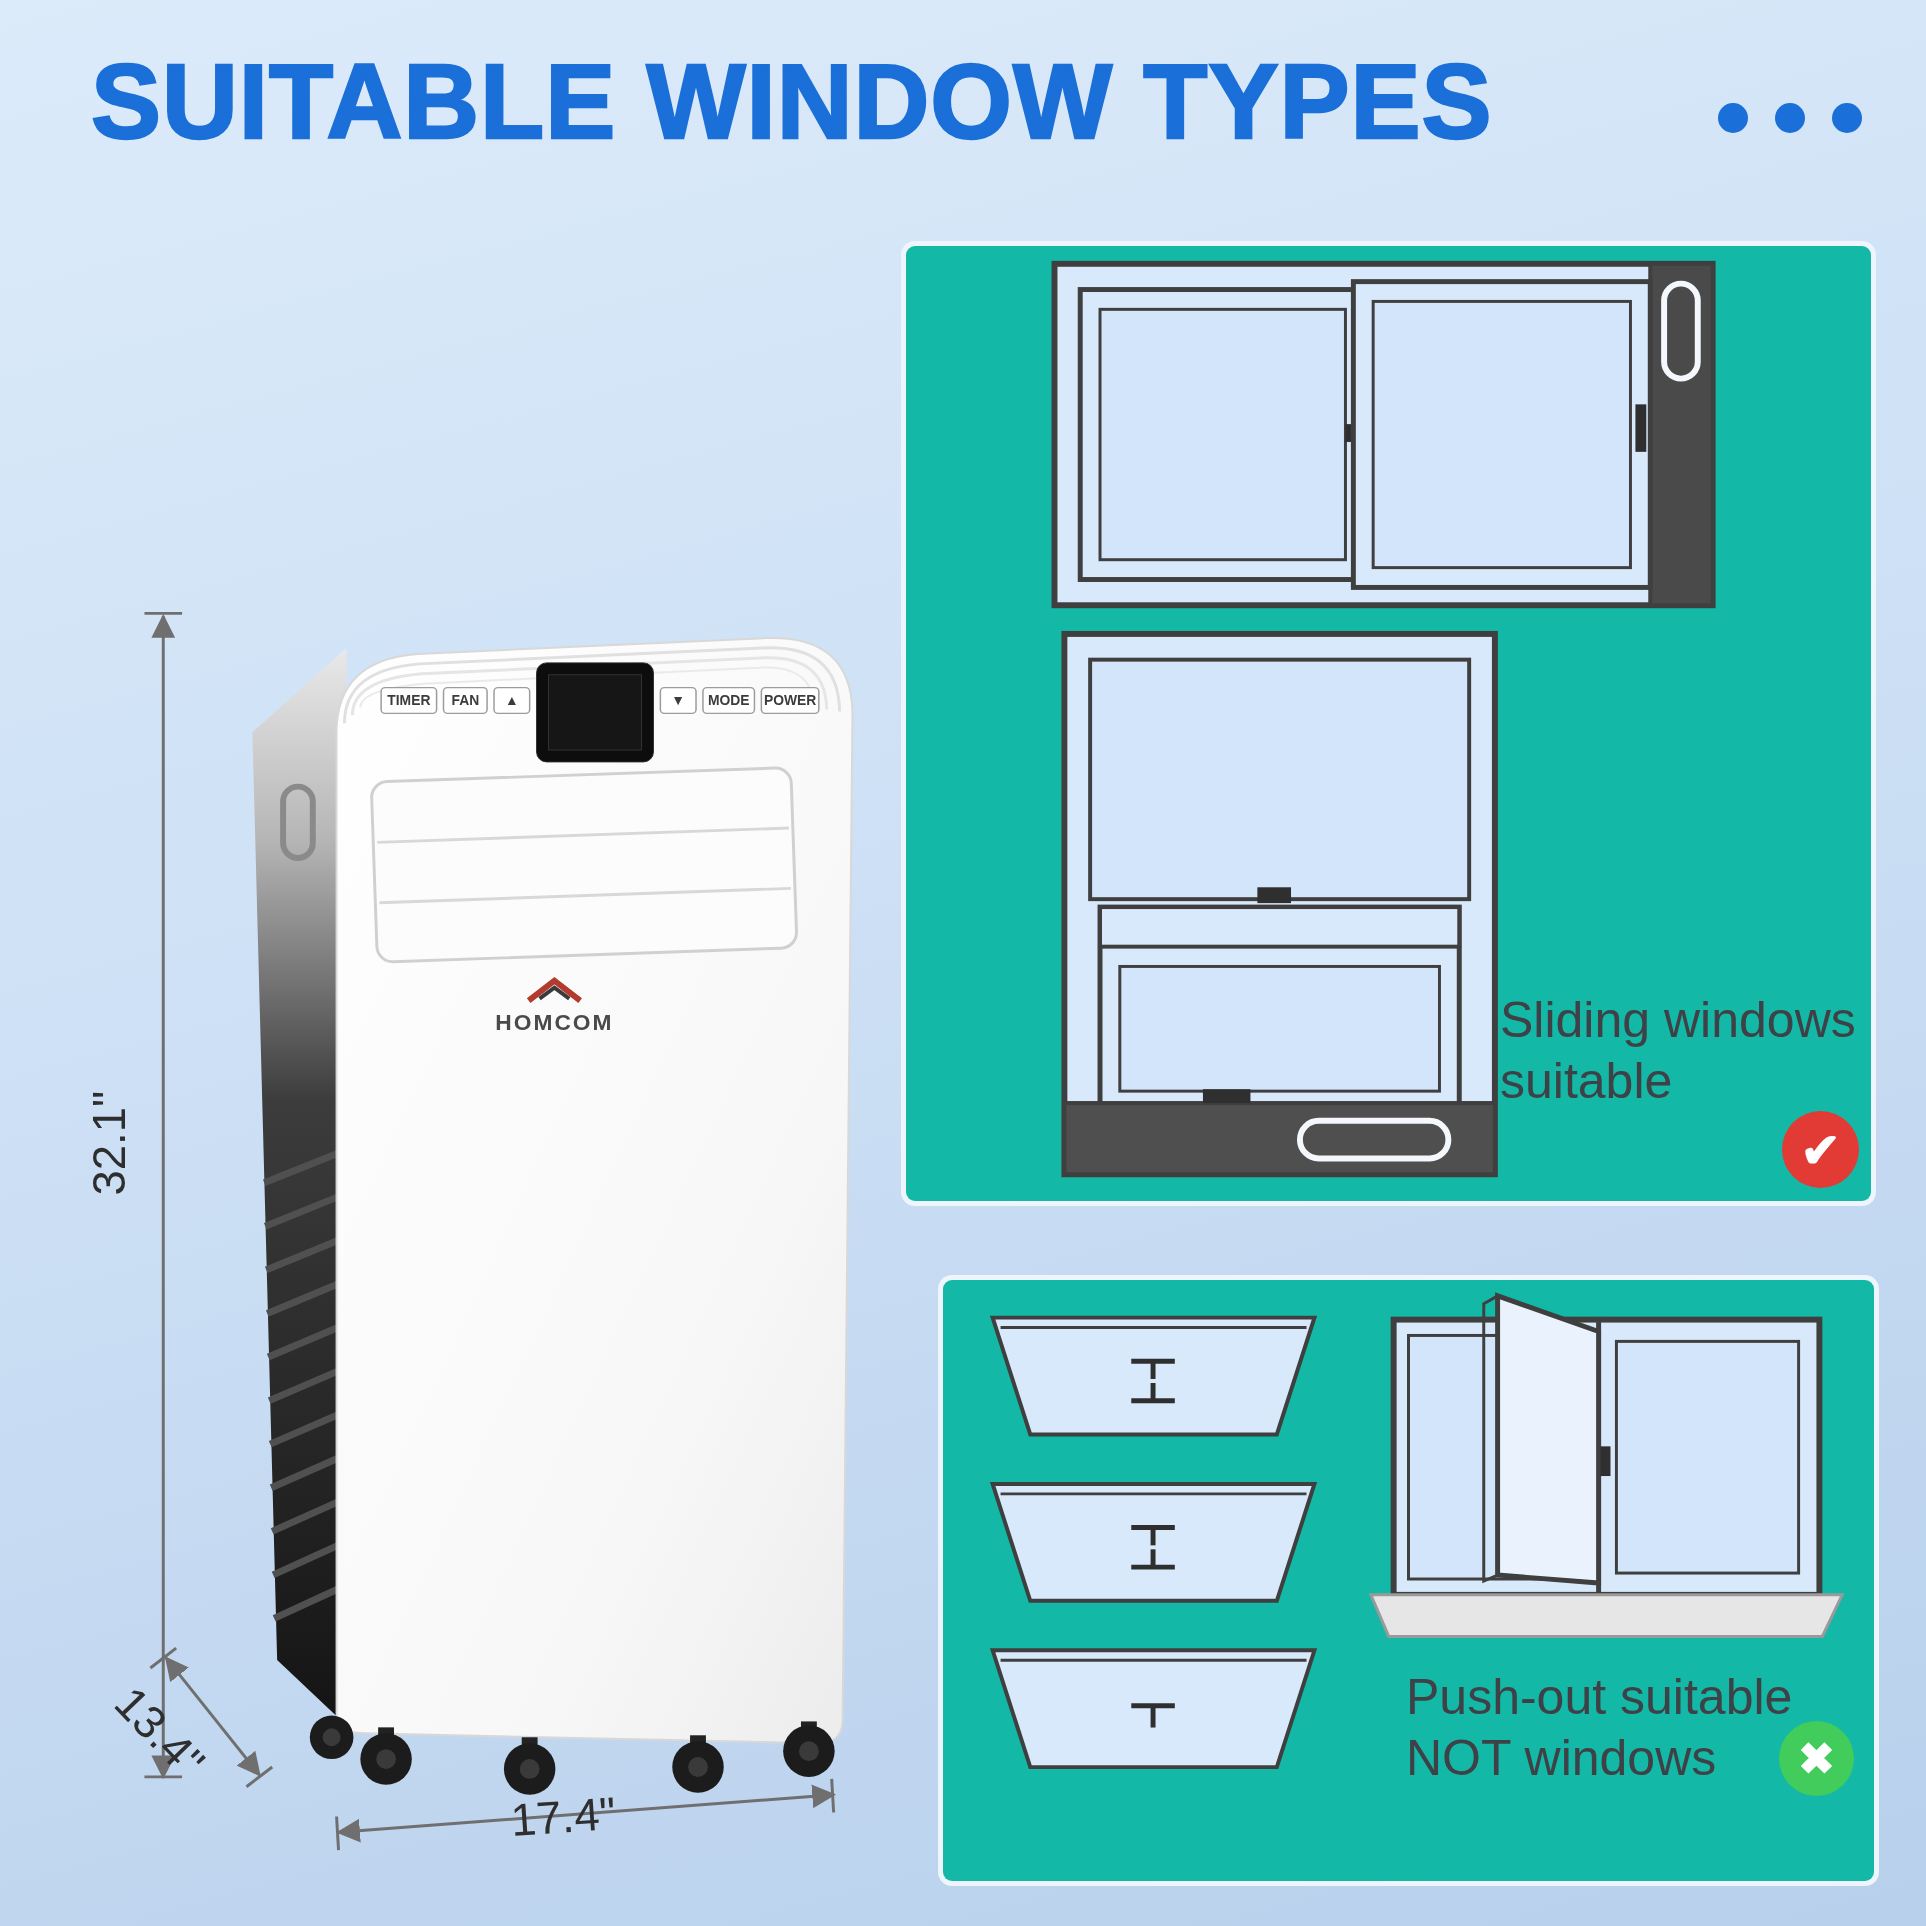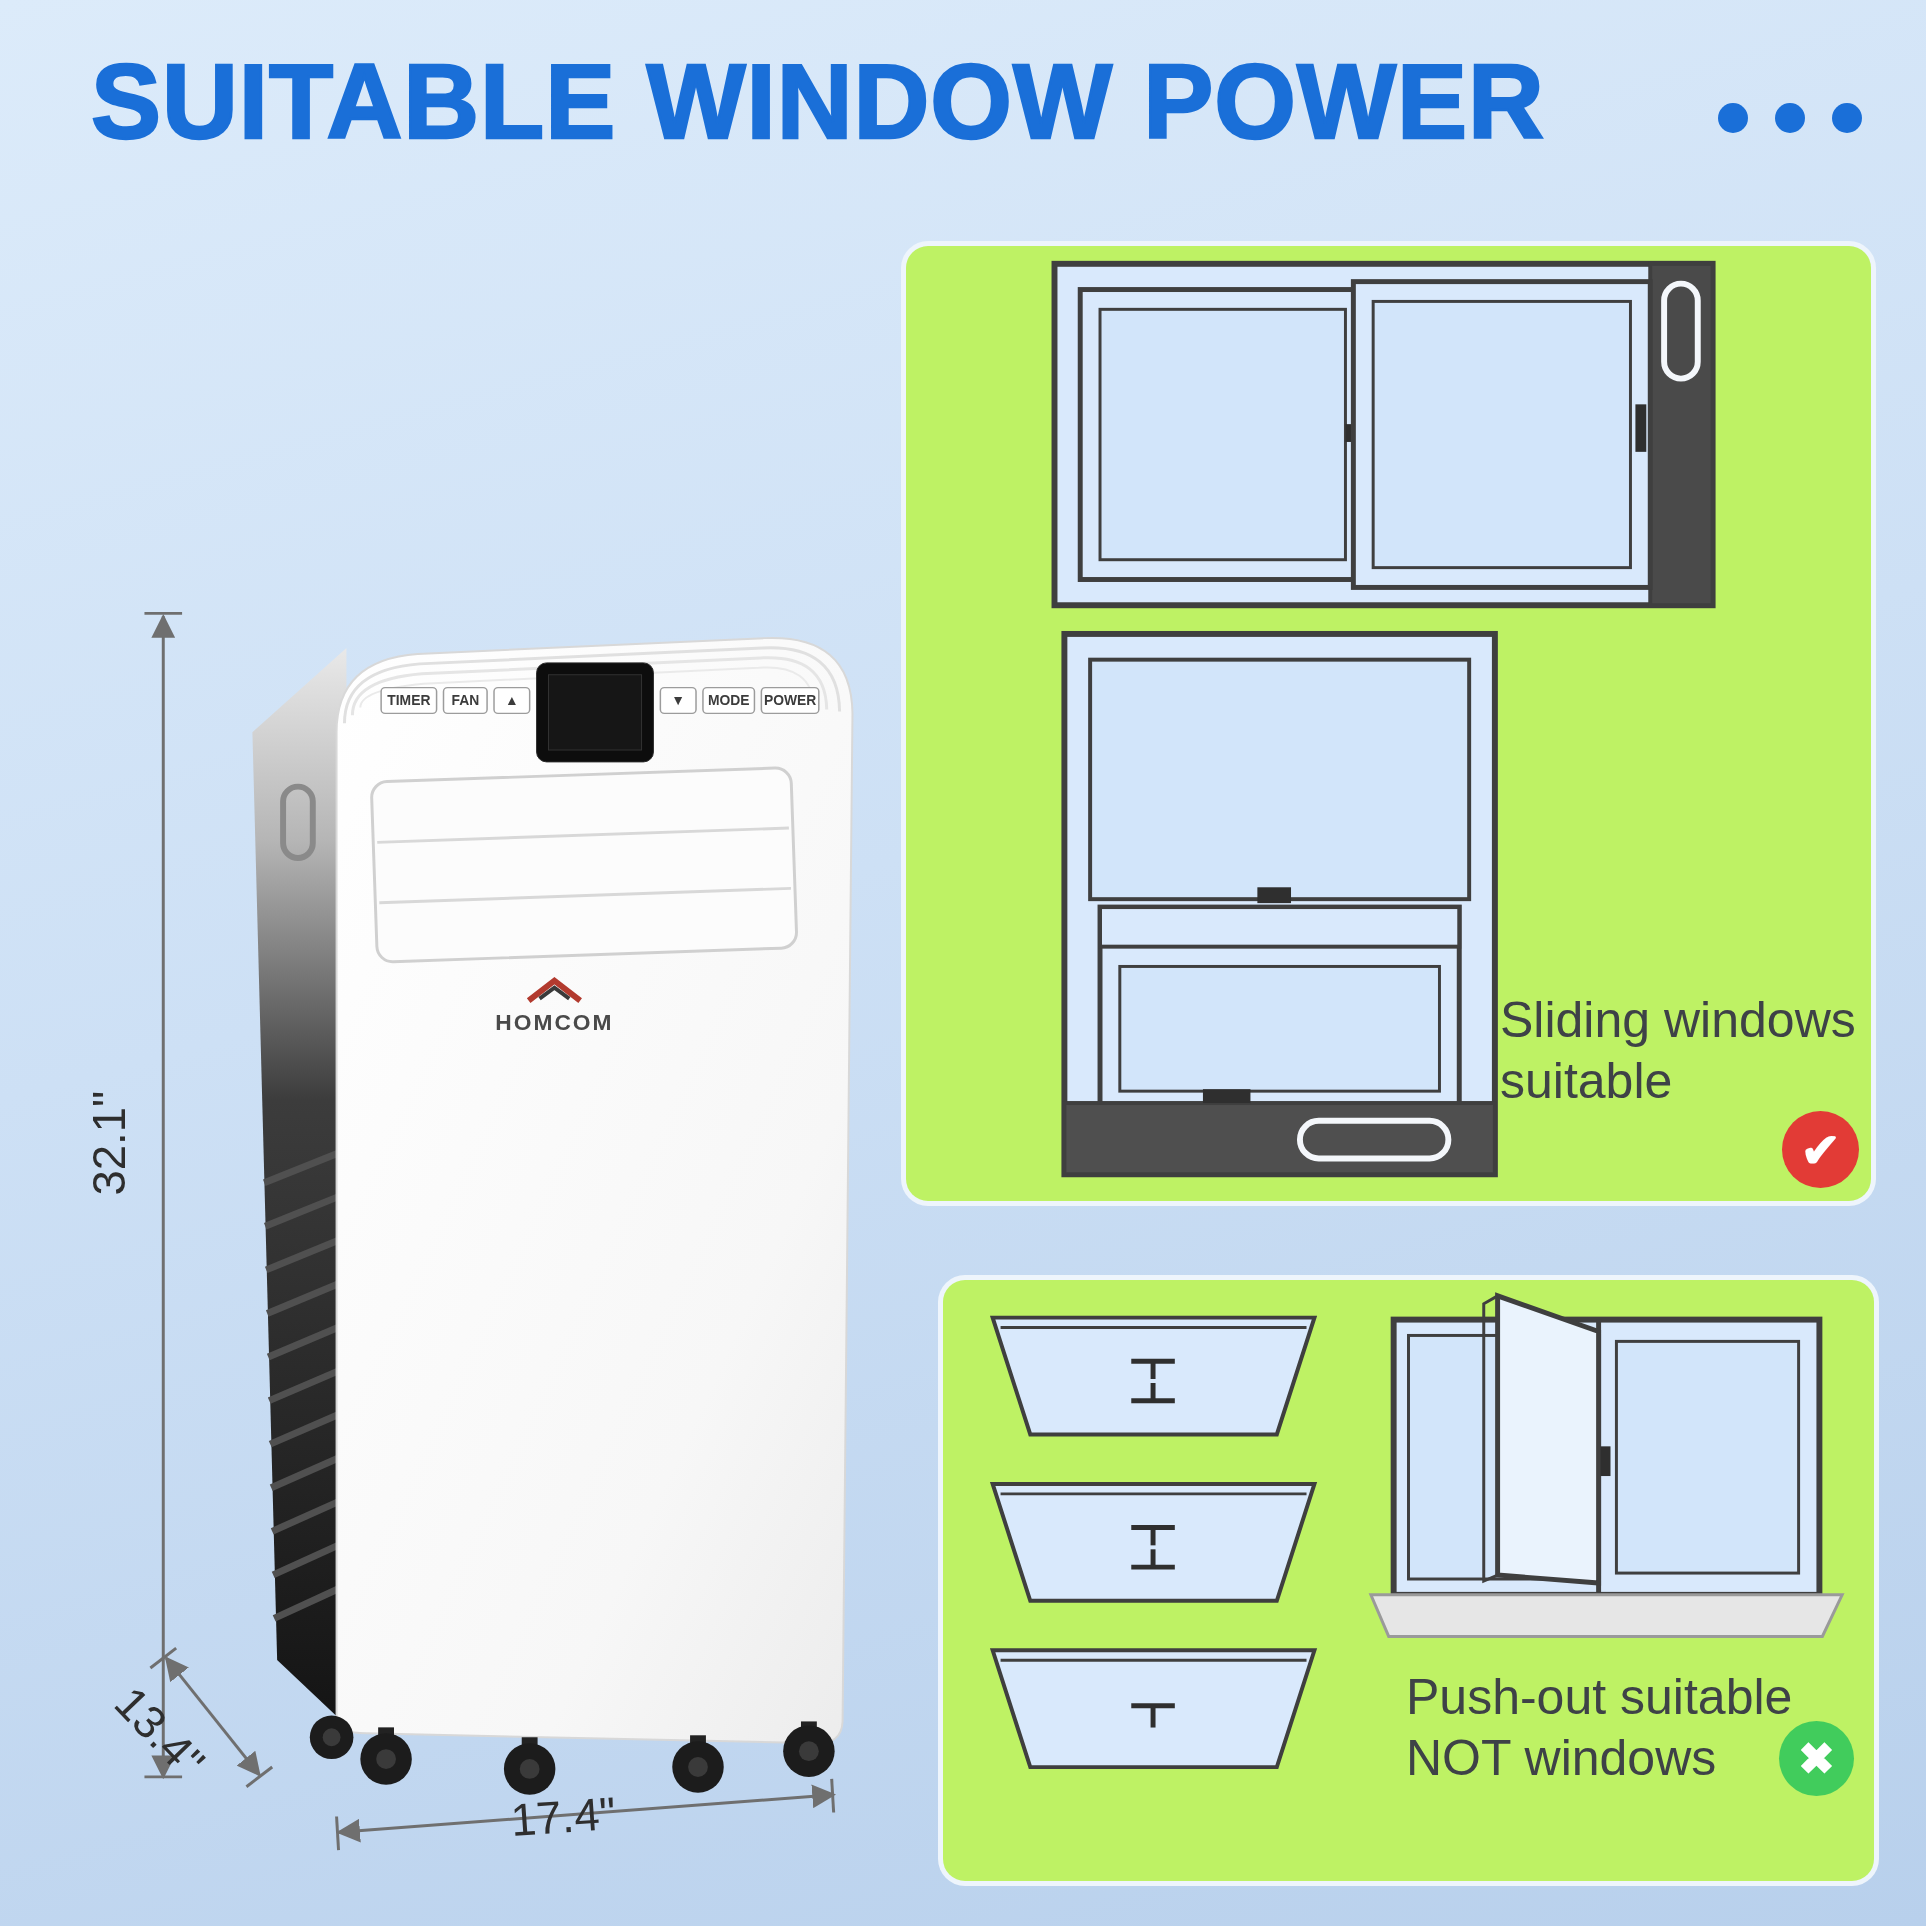--- a/index.html
+++ b/index.html
@@ -12,21 +12,21 @@
   .title{
     position:absolute;left:91px;top:42px;
     font-size:105px;font-weight:900;letter-spacing:1px;
     color:#1a6fd8;-webkit-text-stroke:2.5px #1a6fd8;
     white-space:nowrap;
   }
   .dots{position:absolute;right:65px;top:103px;display:flex;gap:27px}
   .dot{width:30px;height:30px;border-radius:50%;background:#1a6fd8}
 
   .panel{
-    position:absolute;background:#bef264;border-radius:22px;
+    position:absolute;background:#14b8a6;border-radius:9px;
     box-shadow:0 0 0 5px #eef5fc;
   }
   .panel-top{left:906px;top:246px;width:965px;height:955px}
   .panel-bottom{left:943px;top:1280px;width:931px;height:601px}
   .panel svg{position:absolute;left:0;top:0;width:100%;height:100%}
 
   .caption{position:absolute;color:#3e4247;font-size:50px;line-height:1.22}
   .caption-sliding{left:594px;top:744px}
   .caption-pushout{left:463px;top:387px}
 
@@ -43,21 +43,21 @@
   .btn{fill:#ffffff;stroke:#9c9c9c;stroke-width:1.5}
   .btn-label{font-size:14px;fill:#3c3c3c;font-weight:bold}
   .dim{font-size:46px;fill:#2e2e2e}
   .logo-text{font-size:23px;font-weight:bold;fill:#4a4a4a;letter-spacing:2px}
 </style>
 </head>
 <body>
 
 <div class="canvas">
 
-  <h1 class="title">SUITABLE WINDOW POWER</h1>
+  <h1 class="title">SUITABLE WINDOW TYPES</h1>
 
   <div class="dots">
     <span class="dot"></span>
     <span class="dot"></span>
     <span class="dot"></span>
   </div>
 
   <svg class="ac" viewBox="0 0 820 1330">
     <defs>
       <linearGradient id="sideGrad" x1="0" y1="0" x2="0" y2="1">

